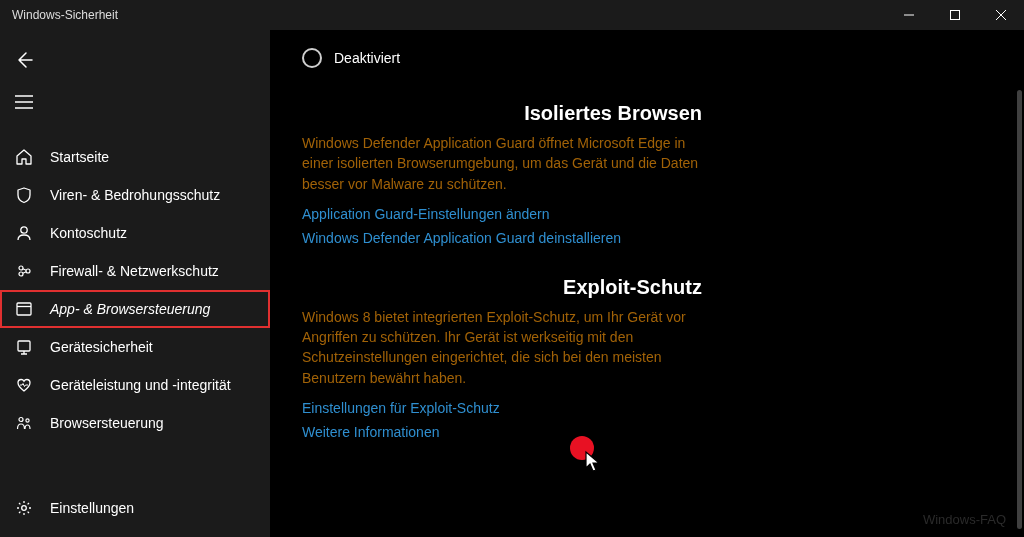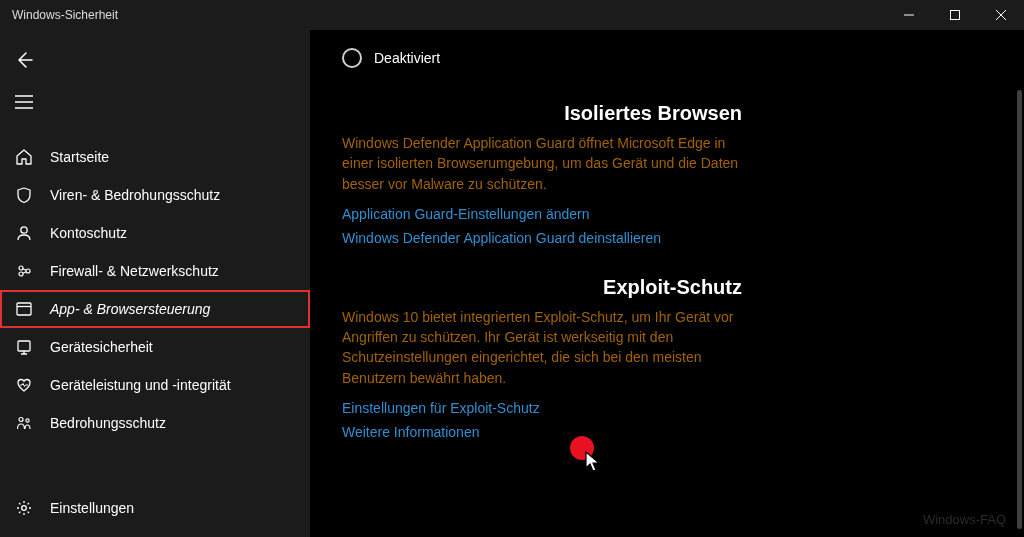--- a/index.html
+++ b/index.html
@@ -3,21 +3,21 @@
 <meta charset="utf-8">
 <style>
   * { box-sizing: border-box; margin: 0; padding: 0; }
   html, body { width: 1024px; height: 537px; overflow: hidden; font-family: "Segoe UI", sans-serif; background: #000; color: #fff; }
   .window { width: 1024px; height: 537px; display: flex; flex-direction: column; background: #000; position: relative; }
   .titlebar { height: 30px; display: flex; align-items: center; background: #1b1b1b; }
   .titlebar .title { padding-left: 12px; font-size: 12px; color: #ddd; }
   .win-controls { margin-left: auto; display: flex; }
   .win-btn { width: 46px; height: 30px; display: flex; align-items: center; justify-content: center; color: #fff; }
   .body { flex: 1; display: flex; min-height: 0; }
-  .sidebar { width: 310px; background: #1b1b1b; display: flex; flex-direction: column; padding-top: 12px; }
+  .sidebar { width: 270px; background: #1b1b1b; display: flex; flex-direction: column; padding-top: 12px; }
   .back-btn { width: 48px; height: 36px; display: flex; align-items: center; justify-content: center; }
   .hamburger { width: 48px; height: 36px; display: flex; align-items: center; justify-content: center; margin-top: 6px; margin-bottom: 18px; }
   .nav { display: flex; flex-direction: column; }
   .nav-item { display: flex; align-items: center; height: 38px; padding-left: 14px; font-size: 14px; color: #fff; gap: 16px; }
   .nav-item .icon { width: 20px; height: 20px; display: flex; align-items: center; justify-content: center; }
   .nav-item.selected { outline: 2px solid #e03030; outline-offset: -2px; font-style: italic; }
   .sidebar-spacer { flex: 1; }
   .content { flex: 1; background: #000; padding: 18px 0 0 32px; position: relative; overflow: hidden; }
   .radio-row { display: flex; align-items: center; gap: 12px; margin-bottom: 34px; }
   .radio-circle { width: 20px; height: 20px; border: 2px solid #cfcfcf; border-radius: 50%; }
@@ -136,21 +136,21 @@
           <span>Geräteleistung und -integrität</span>
         </div>
         <div class="nav-item">
           <span class="icon">
               <svg width="18" height="18" viewBox="0 0 18 18">
                 <circle cx="6" cy="5.5" r="2" stroke="#fff" fill="none" stroke-width="1.2"></circle>
                 <circle cx="12.5" cy="6.5" r="1.6" stroke="#fff" fill="none" stroke-width="1.2"></circle>
                 <path d="M2.5 15 C2.5 11 4.5 10 6 10 C7.5 10 9.5 11 9.5 15 M10 15 C10 11.8 11.3 11 12.5 11 C13.7 11 15 11.8 15 15" stroke="#fff" fill="none" stroke-width="1.2"></path>
               </svg>
             </span>
-          <span>Bedrohungsschutz</span>
+          <span>Browsersteuerung</span>
         </div>
       </div>
 
       <div class="sidebar-spacer"></div>
 
       <div class="nav-item" style="margin-bottom:10px;">
         <span class="icon">
             <svg width="18" height="18" viewBox="0 0 18 18">
               <circle cx="9" cy="9" r="2.3" stroke="#fff" fill="none" stroke-width="1.3"></circle>
               <path d="M9 2 V4 M9 14 V16 M2 9 H4 M14 9 H16 M4 4 L5.4 5.4 M12.6 12.6 L14 14 M14 4 L12.6 5.4 M5.4 12.6 L4 14" stroke="#fff" stroke-width="1.3"></path>
@@ -168,21 +168,21 @@
 
       <div class="section">
         <h2>Isoliertes Browsen</h2>
         <p>Windows Defender Application Guard öffnet Microsoft Edge in einer isolierten Browserumgebung, um das Gerät und die Daten besser vor Malware zu schützen.</p>
         <span class="link">Application Guard-Einstellungen ändern</span>
         <span class="link">Windows Defender Application Guard deinstallieren</span>
       </div>
 
       <div class="section">
         <h2>Exploit-Schutz</h2>
-        <p>Windows 10 bietet integrierten Exploit-Schutz, um Ihr Gerät vor Angriffen zu schützen. Ihr Gerät ist werkseitig mit den Schutzeinstellungen eingerichtet, die sich bei den meisten Benutzern bewährt haben.</p>
+        <p>Windows 8 bietet integrierten Exploit-Schutz, um Ihr Gerät vor Angriffen zu schützen. Ihr Gerät ist werkseitig mit den Schutzeinstellungen eingerichtet, die sich bei den meisten Benutzern bewährt haben.</p>
         <span class="link">Einstellungen für Exploit-Schutz</span>
         <span class="link">Weitere Informationen</span>
       </div>
 
       <div class="scrollbar"></div>
       <div class="watermark">Windows-FAQ</div>
     </div>
   </div>
 
   <div class="click-marker"></div>

